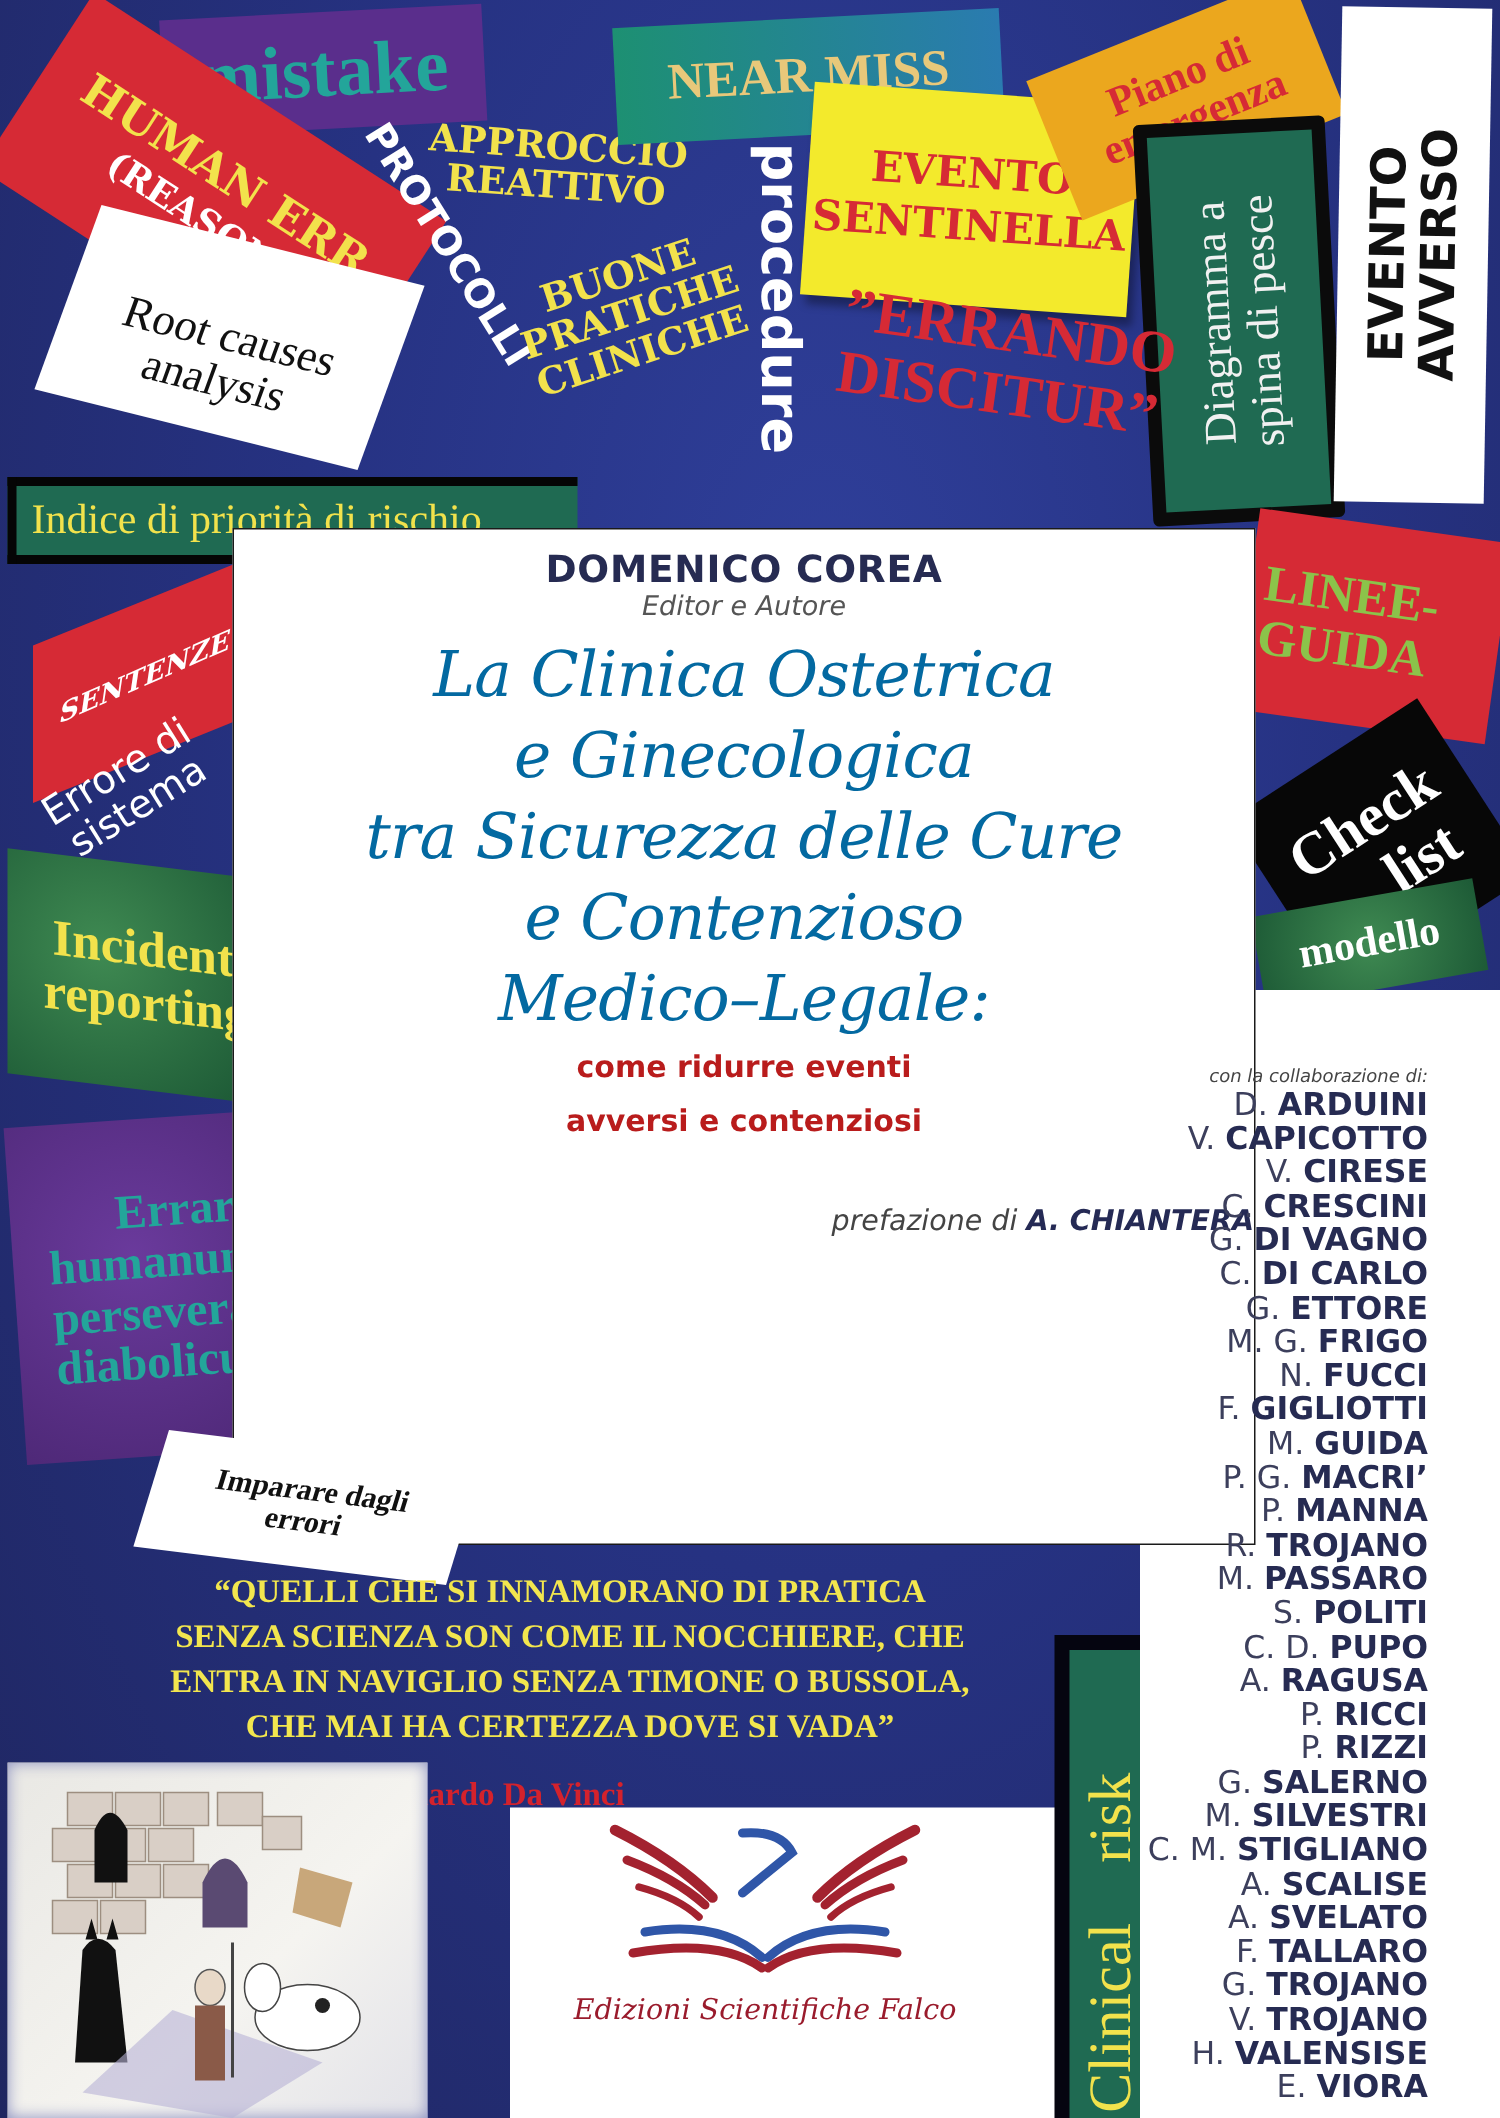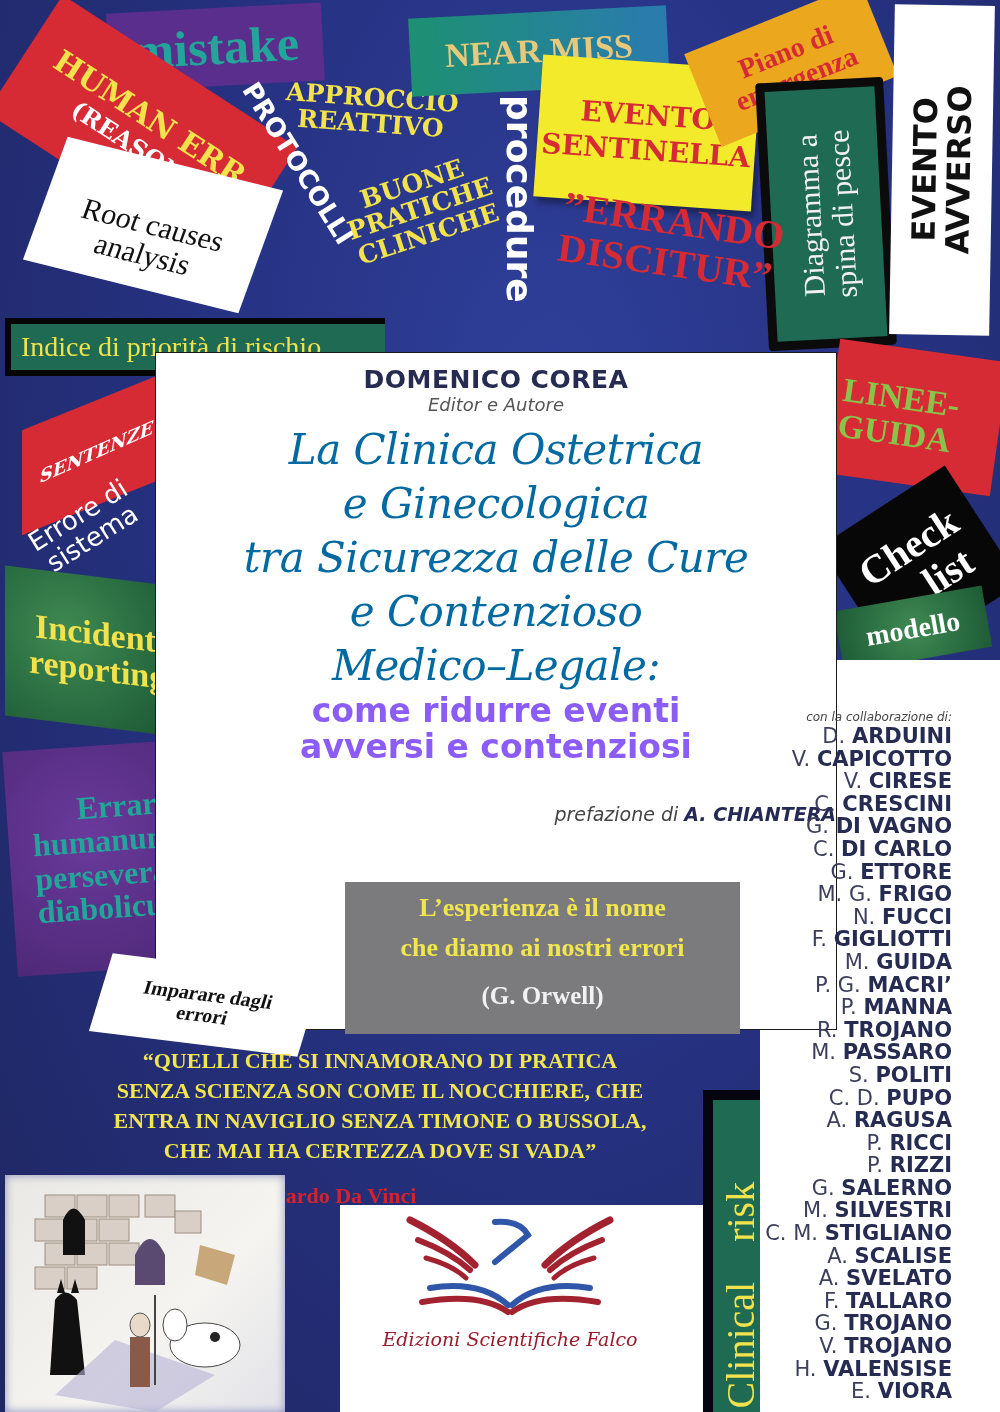--- a/index.html
+++ b/index.html
@@ -18,21 +18,21 @@
   #bottom-white { position: absolute; left: 340px; top: 1205px; width: 420px; height: 207px; background: #fff; }
 
   
   #title-panel {
     position: absolute; left: 155px; top: 352px; width: 682px; height: 678px; background: #fff;
     border: 1px solid #1a1a1a; text-align: center; color: #23284f;
   }
   .author { font-family: "DejaVu Sans", sans-serif; font-weight: bold; font-size: 25px; letter-spacing: 0.5px; margin-top: 12px; color: #262b52; }
   .role { font-family: "DejaVu Sans", sans-serif; font-style: italic; font-size: 18px; color: #555; margin-top: 0px; font-weight: 300; }
   .title { font-family: "DejaVu Serif", serif; font-style: italic; color: #0369a1; font-size: 42px; line-height: 54px; margin-top: 8px; letter-spacing: -0.5px; }
-  .subtitle { font-family: "DejaVu Sans", sans-serif; font-weight: bold; font-size: 33px; line-height: 36px; color: #8b5cf6; margin-top: 0px; }
+  .subtitle { font-family: "DejaVu Sans", sans-serif; font-weight: bold; font-size: 20px; line-height: 36px; color: #b91c1c; margin-top: 0px; }
   .preface { font-family: "DejaVu Sans", sans-serif; font-size: 19px; color: #444; margin-top: 38px; font-style: italic; text-align: right; }
   .preface b { font-style: italic; color: #252a55; }
 
   
   #collab { position: absolute; right: 48px; top: 668px; text-align: right; font-family: "DejaVu Sans", sans-serif; color: #262b52; }
   #collab .intro { font-size: 12px; font-style: italic; color: #444; margin-bottom: 1px; margin-top: 42px; }
   #collab .person { font-size: 21px; line-height: 22.6px; }
   #collab .init { font-weight: normal; color: #3c3f5c; }
   #collab .sur { font-weight: bold; }
 
@@ -221,27 +221,20 @@
       </div>
   </div>
 
   <div class="free stencil" style="left:262px;top:922px;transform:rotate(-90deg);color:#fff;font-size:30px;letter-spacing:10px;font-family:'Liberation Serif',serif;">PDTA</div>
 
   <div class="tag" style="left:100px;top:965px;width:210px;height:80px;background:#fff;transform:rotate(7deg) skewX(-10deg);flex-direction:column;">
     <span style="color:#111;font-size:20px;font-weight:bold;">Imparare dagli</span>
     <span style="color:#111;font-size:20px;font-weight:bold;">errori</span>
   </div>
 
-  <div id="orwell">
-    <div class="q">
-      <div>L’esperienza è il nome</div>
-      <div>che diamo ai nostri errori</div>
-    </div>
-    <div class="a">(G. Orwell)</div>
-  </div>
 
   <div id="davinci">
     <div>“QUELLI  CHE  SI  INNAMORANO  DI  PRATICA</div>
     <div>SENZA  SCIENZA  SON  COME IL NOCCHIERE, CHE</div>
     <div>ENTRA  IN  NAVIGLIO  SENZA TIMONE O  BUSSOLA,</div>
     <div>CHE  MAI  HA CERTEZZA  DOVE SI VADA”</div>
   </div>
 
   <div id="bottom-white"></div>
   <div id="davinci-author">Leonardo Da  Vinci</div>

